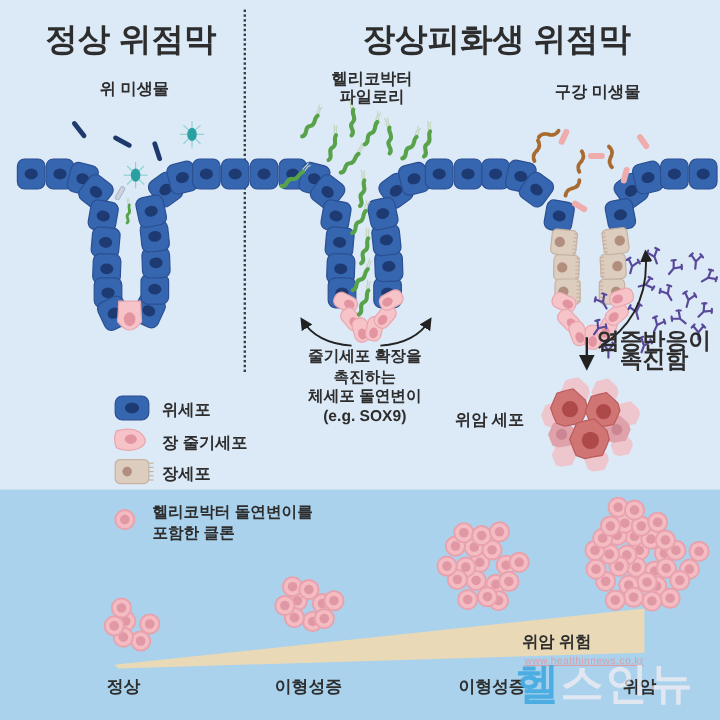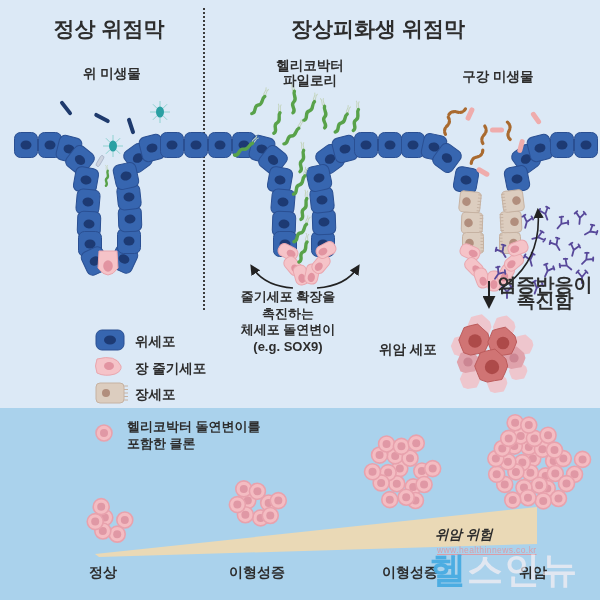--- a/index.html
+++ b/index.html
@@ -4,27 +4,27 @@
 <style>
   html,body{margin:0;padding:0;background:#888;}
   #app{position:relative;width:600px;height:600px;overflow:hidden;
        background:#dce9f6;font-family:"Liberation Sans",sans-serif;}
   .band{position:absolute;left:0;top:408px;width:600px;height:192px;background:#aad2ec;}
   .divider{position:absolute;left:203px;top:8px;height:302px;width:0;
            border-left:2px dotted #3b3b3b;}
   #diagram{position:absolute;left:0;top:0;}
   .t{position:absolute;color:#2d2d2d;font-weight:700;white-space:nowrap;z-index:5;}
   .c{transform:translateX(-50%);text-align:center;}
-  .title{font-size:21px;}
+  .title{font-size:27px;}
   .sub{font-size:13.5px;line-height:15px;}
   .cap{font-size:13px;line-height:16.5px;}
   .cap3{font-size:19px;line-height:15.5px;}
   .leg{font-size:13.5px;}
   .stage{font-size:14px;}
-  .risk{font-size:13.5px;font-style:italic;}
+  .risk{font-size:13.5px;}
   .wm-url{position:absolute;font-size:8.5px;font-weight:400;color:rgba(223,152,162,.9);
           letter-spacing:.4px;z-index:6;text-decoration:underline;}
   .wm-name{position:absolute;font-size:36px;font-weight:700;letter-spacing:1px;z-index:6;}
   .wm-first{color:rgba(71,171,226,.95);}
   .wm-rest{color:rgba(255,243,245,.65);}
 </style>
 </head>
 <body>
 
 <div id="app">
@@ -839,30 +839,30 @@
       </g>
       <g transform="translate(0 0)">
         <g transform="translate(104 433)">
           <circle r="8" fill="#f4bcc2" stroke="#e8a2ad" stroke-width="1.6"></circle>
           <circle r="4" fill="#e098a5"></circle>
         </g>
       </g>
     </svg>
 
   <div class="t c title" style="left:109px;top:15px">정상 위점막</div>
-  <div class="t c title" style="left:378px;top:15px">장상피화생 위점막</div>
+  <div class="t c title" style="left:414px;top:15px">장상피화생 위점막</div>
 
   <div class="t c sub" style="left:112px;top:66px">위 미생물</div>
   <div class="t c sub" style="left:310px;top:58px">
     <div>헬리코박터</div>
     <div>파일로리</div>
   </div>
   <div class="t c sub" style="left:498px;top:69px">구강 미생물</div>
 
-  <div class="t c cap" style="left:288px;top:289px">
+  <div class="t c cap" style="left:304px;top:289px">
     <div>줄기세포 확장을</div>
     <div>촉진하는</div>
     <div>체세포 돌연변이</div>
     <div>(e.g. SOX9)</div>
   </div>
 
   <div class="t c cap3" style="left:545px;top:277px">
     <div>염증반응이</div>
     <div>촉진함</div>
   </div>

